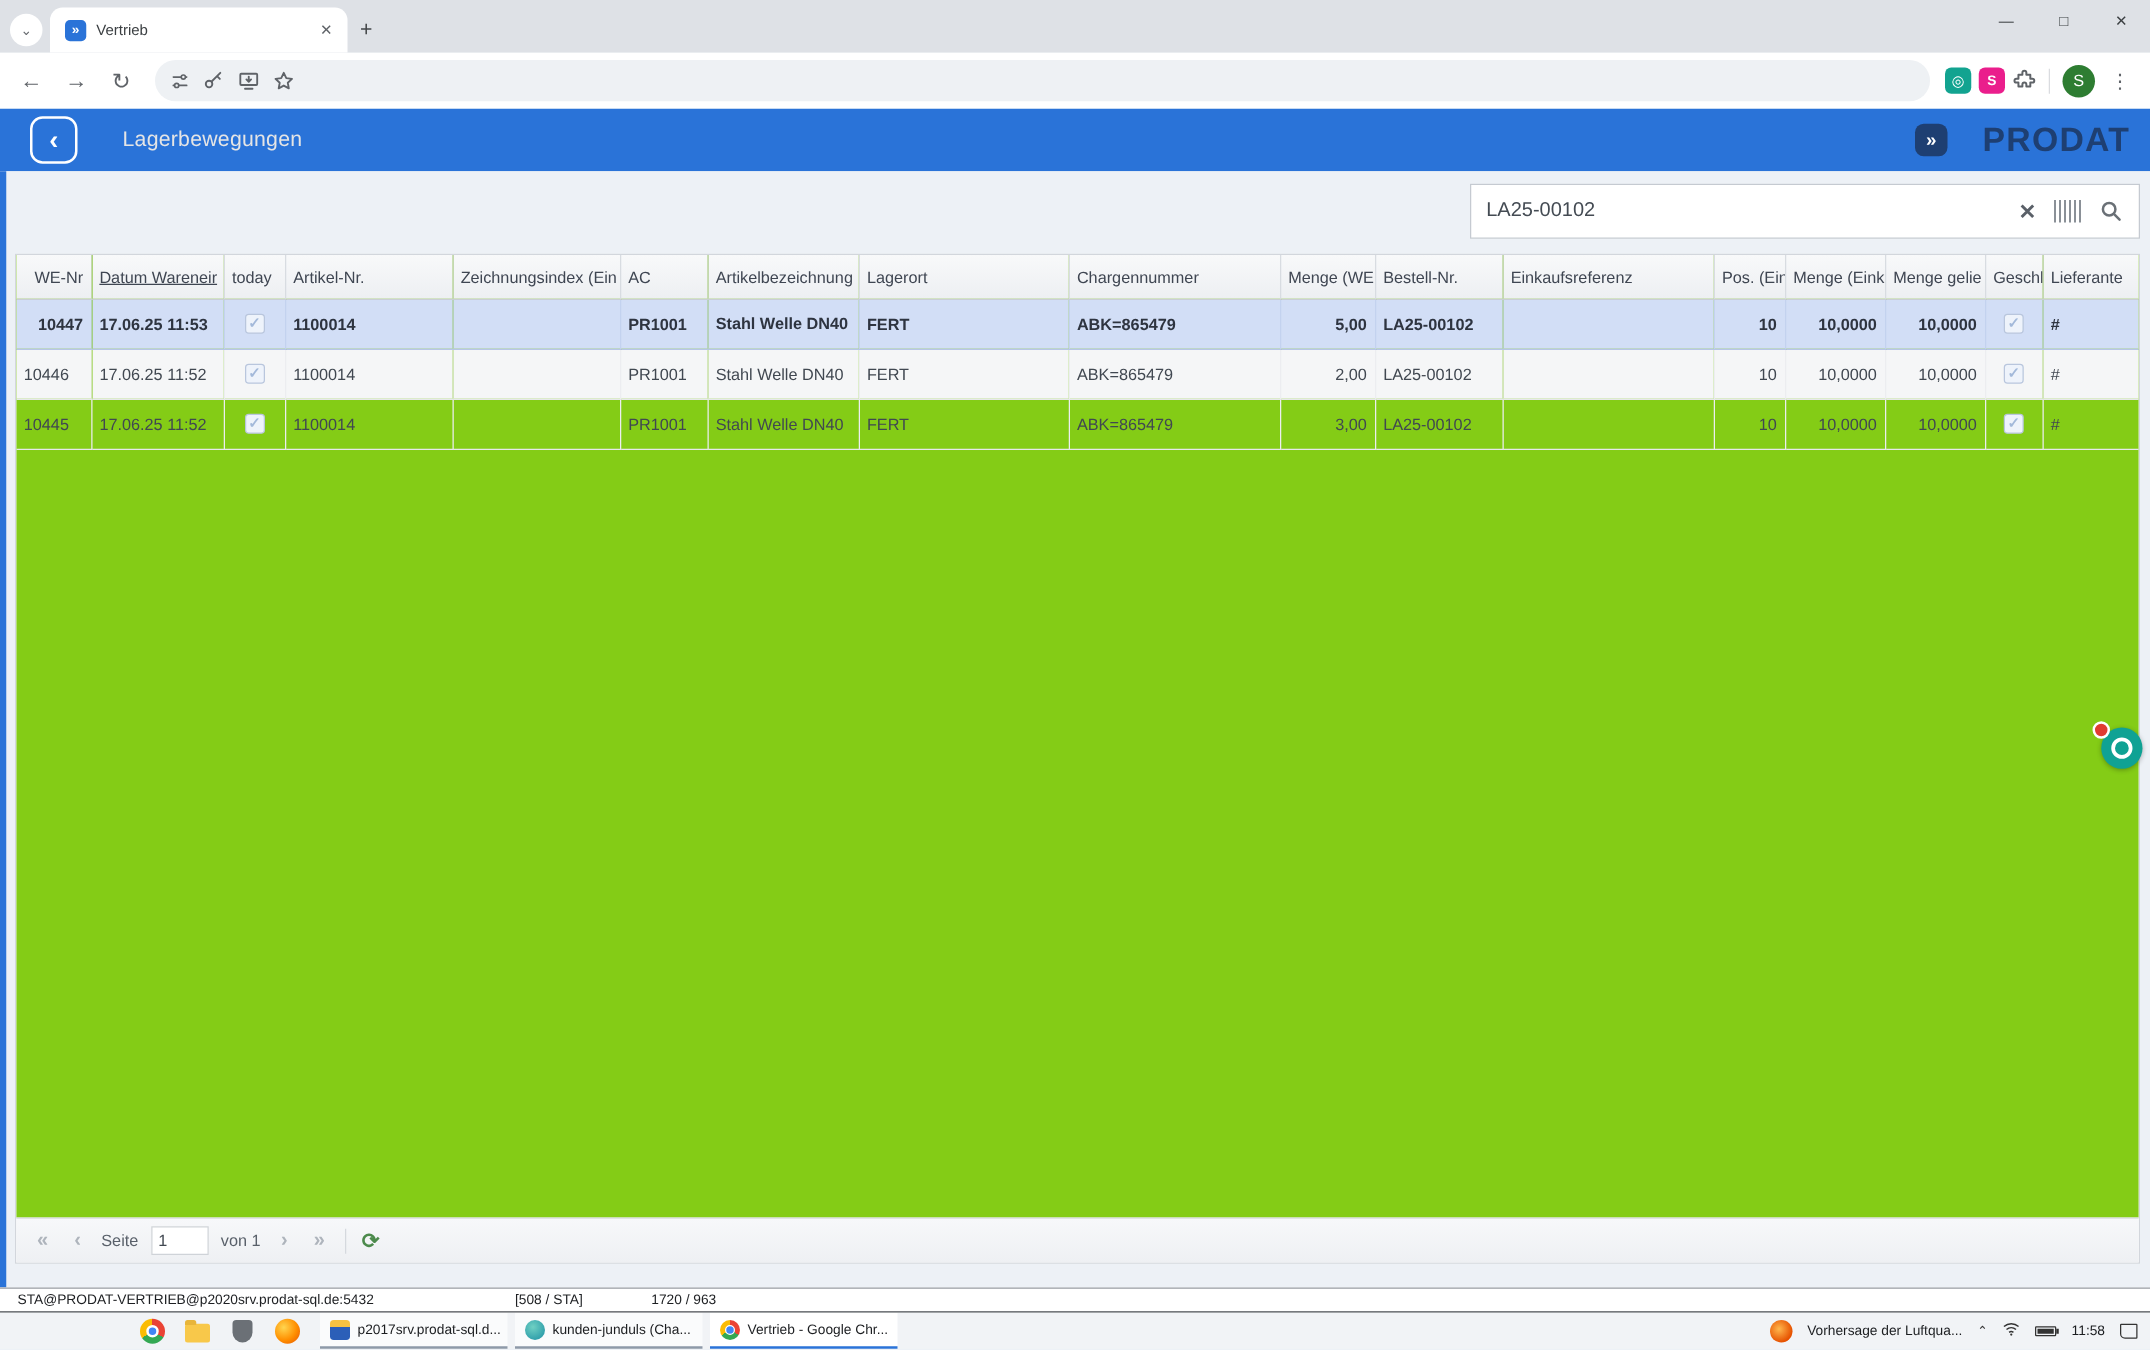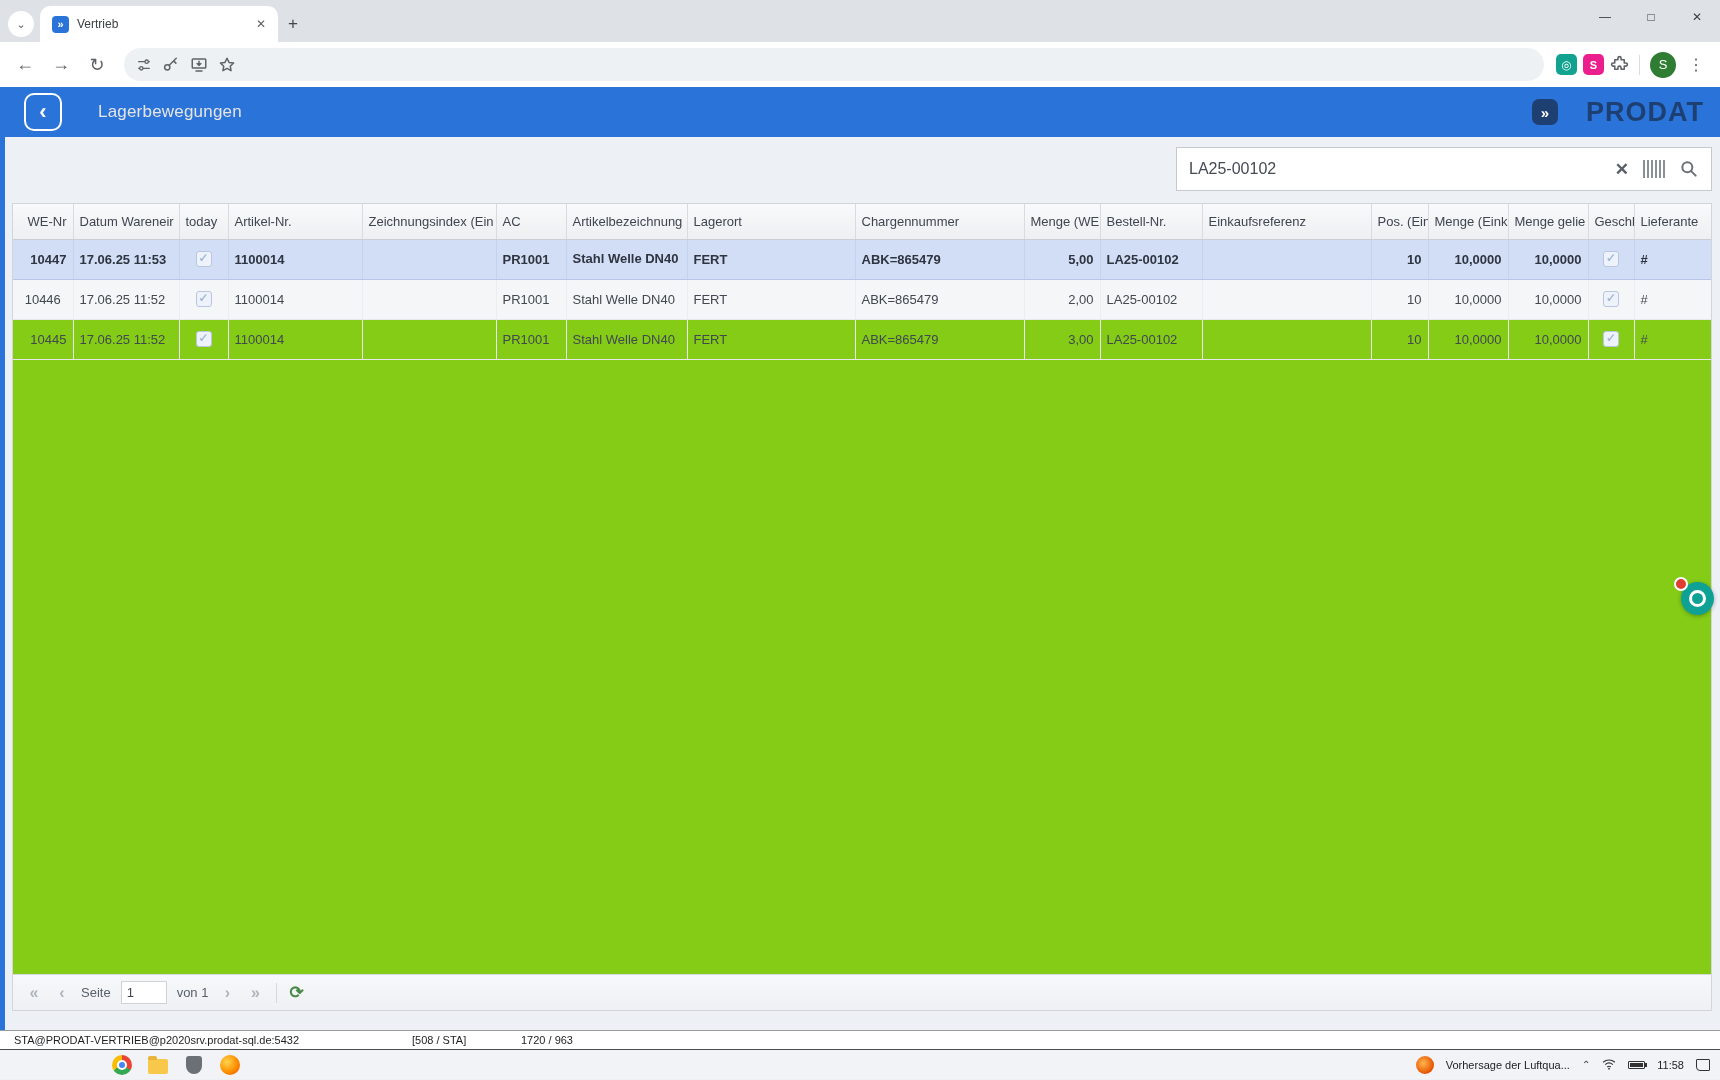--- a/index.html
+++ b/index.html
@@ -215,21 +215,21 @@
       </span>
     </div>
   </div>
 
   <div class="grid">
     <div class="grid-scroll">
       <table>
         <thead>
             <tr id="thead-row">
               <th style="width: 60px; text-align: right;">WE-Nr</th>
-              <th style="width: 106px; text-align: right;">Datum Wareneir</th>
+              <th style="width: 106px; text-align: right; text-decoration: underline;">Datum Wareneir</th>
               <th style="width: 49px; text-align: left;">today</th>
               <th style="width: 134px; text-align: left;">Artikel-Nr.</th>
               <th style="width: 134px; text-align: right;">Zeichnungsindex (Ein</th>
               <th style="width: 70px; text-align: left;">AC</th>
               <th style="width: 121px; text-align: left;">Artikelbezeichnung</th>
               <th style="width: 168px; text-align: left;">Lagerort</th>
               <th style="width: 169px; text-align: left;">Chargennummer</th>
               <th style="width: 76px; text-align: right;">Menge (WE,</th>
               <th style="width: 102px; text-align: left;">Bestell-Nr.</th>
               <th style="width: 169px; text-align: left;">Einkaufsreferenz</th>
@@ -254,40 +254,40 @@
               <td style="text-align: right;">5,00</td>
               <td style="text-align: left;">LA25-00102</td>
               <td style="text-align: left;"></td>
               <td style="text-align: right;">10</td>
               <td style="text-align: right;">10,0000</td>
               <td style="text-align: right;">10,0000</td>
               <td style="text-align: center;"><span class="cb"></span></td>
               <td style="text-align: left;">#</td>
             </tr>
             <tr class="alt">
-              <td style="text-align: center;">10446</td>
+              <td style="text-align: left;">10446</td>
               <td style="text-align: left;">17.06.25 11:52</td>
               <td style="text-align: center;"><span class="cb"></span></td>
               <td style="text-align: left;">1100014</td>
               <td style="text-align: left;"></td>
               <td style="text-align: left;">PR1001</td>
               <td style="text-align: left;">Stahl Welle DN40</td>
               <td style="text-align: left;">FERT</td>
               <td style="text-align: left;">ABK=865479</td>
               <td style="text-align: right;">2,00</td>
               <td style="text-align: left;">LA25-00102</td>
               <td style="text-align: left;"></td>
               <td style="text-align: right;">10</td>
               <td style="text-align: right;">10,0000</td>
               <td style="text-align: right;">10,0000</td>
               <td style="text-align: center;"><span class="cb"></span></td>
               <td style="text-align: left;">#</td>
             </tr>
             <tr>
-              <td style="text-align: right;">10445</td>
+              <td style="">10445</td>
               <td style="text-align: left;">17.06.25 11:52</td>
               <td style="text-align: center;"><span class="cb"></span></td>
               <td style="text-align: left;">1100014</td>
               <td style="text-align: left;"></td>
               <td style="text-align: left;">PR1001</td>
               <td style="text-align: left;">Stahl Welle DN40</td>
               <td style="text-align: left;">FERT</td>
               <td style="text-align: left;">ABK=865479</td>
               <td style="text-align: right;">3,00</td>
               <td style="text-align: left;">LA25-00102</td>
@@ -323,20 +323,34 @@
   <span class="st-left">STA@PRODAT-VERTRIEB@p2020srv.prodat-sql.de:5432</span>
   <span class="st-mid">[508 / STA]</span>
   <span class="st-right">1720 / 963</span>
 </div>
 
 <div class="taskbar">
   <span class="ql chrome-ic"></span>
   <span class="ql folder-ic"></span>
   <span class="ql shield-ic"></span>
   <span class="ql firefox-ic"></span>
+  <div class="taskbtns" id="taskbtns">
+      <div class="taskbtn">
+        <span class="tb-ic database-icon"></span>
+        <span>p2017srv.prodat-sql.d...</span>
+      </div>
+      <div class="taskbtn">
+        <span class="tb-ic globe-icon"></span>
+        <span>kunden-junduls (Cha...</span>
+      </div>
+      <div class="taskbtn active">
+        <span class="tb-ic chrome-icon"></span>
+        <span>Vertrieb - Google Chr...</span>
+      </div>
+    </div>
   <div class="tray">
     <span class="weather-ic"></span>
     <span>Vorhersage der Luftqua...</span>
     <span class="caret">⌃</span>
     <span>
       <svg width="14" height="12" viewBox="0 0 24 20" fill="none" stroke="#333" stroke-width="2">
           <path d="M2 7a15 15 0 0 1 20 0M5.5 11a10 10 0 0 1 13 0M9 15a5 5 0 0 1 6 0"></path>
           <circle cx="12" cy="18" r="1.5" fill="#333" stroke="none"></circle>
         </svg>
     </span>

